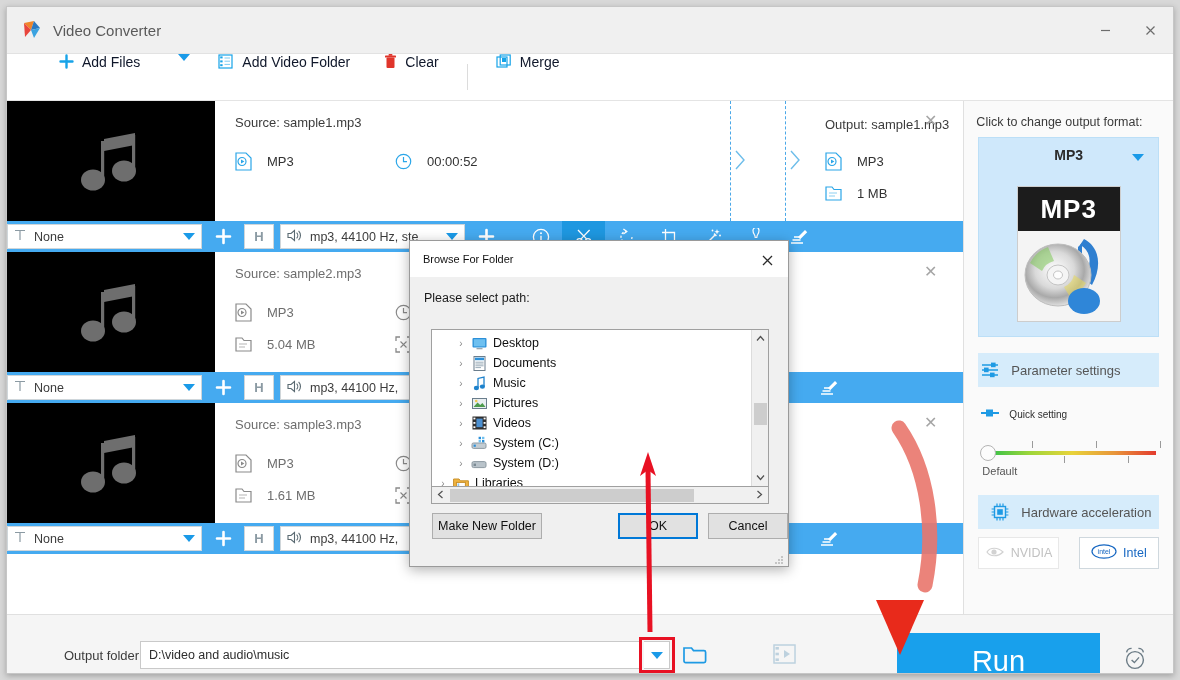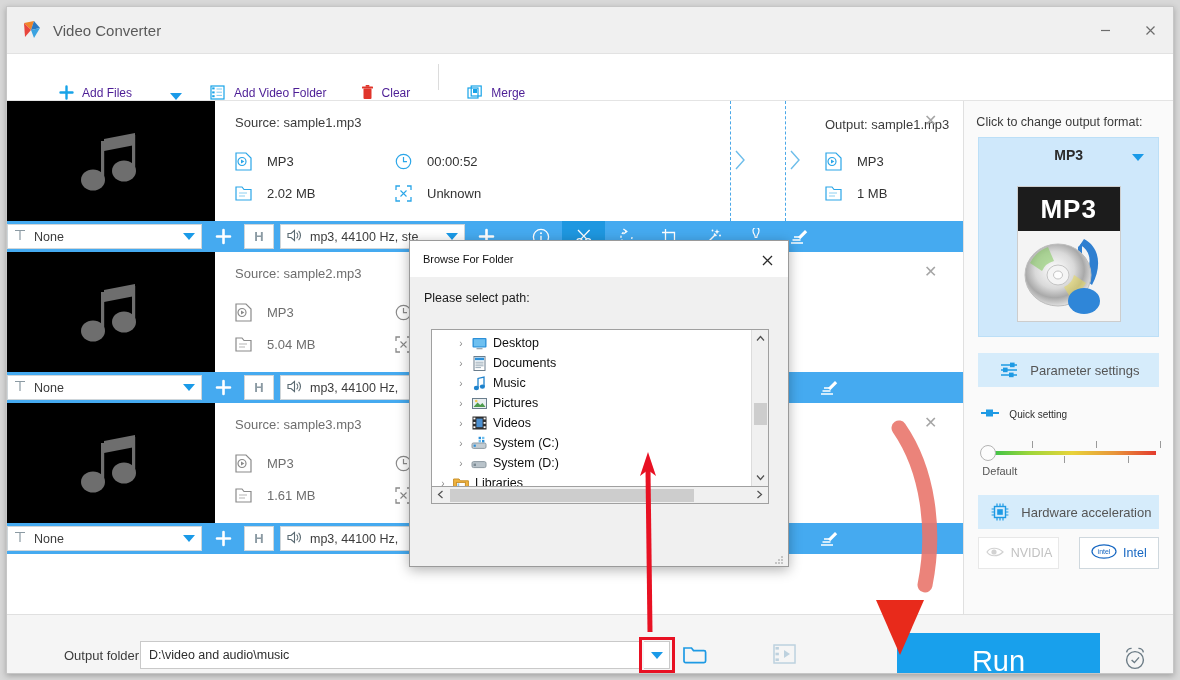--- a/index.html
+++ b/index.html
@@ -26,21 +26,21 @@
   .app-title { margin-left:10px; font-size:15px; color:#5a5a5a; }
   .win-controls { position:absolute; right:0; top:0; height:47px; display:flex; }
   .win-btn { width:45px; height:47px; display:flex; align-items:center; justify-content:center;
     color:#6d6d6d; font-size:15px; }
 
   
   .toolbar {
     height:47px; background:#fff; border-bottom:1px solid #e4e4e4;
     display:flex; align-items:center; position:relative;
   }
-  .tb-item { display:flex; align-items:flex-end; height:100%; padding:0 10px; color:#4c1d95; font-size:12px; cursor:default;}
+  .tb-item { display:flex; align-items:flex-start; height:100%; padding:0 10px; color:#0f172a; font-size:14px; cursor:default;}
   .tb-item .ic { margin-right:8px; display:flex; align-items:center; }
   .tb-sep { width:1px; height:26px; background:#dcdcdc; margin:0 18px; }
   .caret-blue { width:0;height:0;border-left:6px solid transparent;border-right:6px solid transparent;border-top:7px solid #1a9ae8; }
 
   
   .body { display:flex; height:513px; }
   .filelist { width:958px; background:#fff; position:relative; }
   .rightpanel { width:210px; background:#fafafa; border-left:1px solid #e0e0e0; position:relative; }
 
   
@@ -88,21 +88,21 @@
   .fmt-card { margin:0 14px; background:#cfe8fb; border:1px solid #bcdff7; height:200px; position:relative;}
   .fmt-name { text-align:center; padding-top:9px; font-size:14px; font-weight:bold; color:#2b2b2b;}
   .fmt-caret { position:absolute; right:14px; top:16px; }
   .fmt-icon {
     position:absolute; left:50%; transform:translateX(-50%); top:48px;
     width:104px;height:136px;background:#f4f4f4;border:1px solid #cdcdcd;
   }
   .fmt-icon-top { height:44px; background:#1c1c1c; color:#fff; font-size:26px; font-weight:bold;
     display:flex;align-items:center;justify-content:center; letter-spacing:1px;}
   .rp-btn { margin:16px 14px 0 14px; height:34px; background:#d6ecfb; display:flex; align-items:center;
-    padding-left:22px; color:#555; font-size:13px;}
+    padding-left:3px; color:#555; font-size:13px;}
   .rp-btn .ic { margin-right:12px; display:flex; }
   .rp-quick { display:flex; align-items:center; margin:20px 0 0 16px; font-size:10px; color:#2e2e2e;}
   .rp-quick .ic { margin-right:9px; }
   .slider-wrap { margin:18px 16px 0 16px; position:relative; height:44px;}
   .slider-track { position:absolute; left:8px; top:12px; width:168px; height:4px;
     background:linear-gradient(to right,#2fbf4a,#9ed63a,#e8d33a,#e8963a,#e33b2e);}
   .slider-knob { position:absolute; left:0px; top:6px; width:16px;height:16px;border-radius:50%;
     background:#fcfcfc;border:1px solid #b4b4b4;}
   .tick { position:absolute; width:1px; height:7px; background:#9a9a9a; }
   .slider-label { position:absolute; left:2px; top:26px; font-size:11px; color:#555;}
@@ -274,40 +274,20 @@
                 <div class="mcell">
                   <span class="ic">
                     <svg width="17" height="17" viewBox="0 0 17 17">
                         <circle cx="8.5" cy="8.5" r="7.2" fill="none" stroke="#2ba6e8" stroke-width="1.2"></circle>
                         <path d="M8.5 4 V8.7 H12" fill="none" stroke="#2ba6e8" stroke-width="1.2"></path>
                       </svg>
                   </span>
                   <span class="tx">00:00:52</span>
                 </div>
               </div>
-              <div class="meta-row">
-                <div class="mcell">
-                  <span class="ic">
-                    <svg width="17" height="18" viewBox="0 0 17 18">
-                        <path d="M1 3 H7 L9 5.5 H16 V16 H1 Z" fill="none" stroke="#2ba6e8" stroke-width="1.2"></path>
-                        <path d="M4 9 H12 M4 12 H10" stroke="#8ccff1" stroke-width="1"></path>
-                      </svg>
-                  </span>
-                  <span class="tx">2.02 MB</span>
-                </div>
-                <div class="mcell">
-                  <span class="ic">
-                    <svg width="17" height="17" viewBox="0 0 17 17">
-                        <path d="M1 5 V1 H5 M12 1 H16 V5 M16 12 V16 H12 M5 16 H1 V12" fill="none" stroke="#2ba6e8" stroke-width="1.3" stroke-dasharray="0"></path>
-                        <path d="M5.5 5.5 L11.5 11.5 M11.5 5.5 L5.5 11.5" stroke="#2ba6e8" stroke-width="1.1"></path>
-                      </svg>
-                  </span>
-                  <span class="tx">Unknown</span>
-                </div>
-              </div>
             </div>
 
             <div class="chev-area">
               <div class="dashline" style="left:10px"></div>
               <div class="dashline" style="left:65px"></div>
               <div class="chev" style="left:14px"><svg width="13" height="22" viewBox="0 0 13 22">
                     <path d="M2 2 L10 11 L2 20" fill="none" stroke="#6dbdea" stroke-width="1.4"></path>
                   </svg></div>
               <div class="chev" style="left:69px"><svg width="13" height="22" viewBox="0 0 13 22">
                     <path d="M2 2 L10 11 L2 20" fill="none" stroke="#6dbdea" stroke-width="1.4"></path>
@@ -959,20 +939,25 @@
           </svg>
       </div>
       <div class="hsb-thumb"></div>
       <div class="hsb-arw" style="position:absolute;right:0;">
         <svg width="7" height="9" viewBox="0 0 7 9">
             <path d="M1.5 1 L5.5 4.5 L1.5 8" fill="none" stroke="#505050" stroke-width="1.2"></path>
           </svg>
       </div>
     </div>
 
+    <div class="dlg-btns">
+      <div class="dbtn mkf">Make New Folder</div>
+      <div class="dbtn ok">OK</div>
+      <div class="dbtn cancel">Cancel</div>
+    </div>
     <div class="grip">
       <svg width="10" height="10" viewBox="0 0 10 10">
           <circle cx="8" cy="2" r="0.9" fill="#b0b0b0"></circle>
           <circle cx="5" cy="5" r="0.9" fill="#b0b0b0"></circle>
           <circle cx="8" cy="5" r="0.9" fill="#b0b0b0"></circle>
           <circle cx="2" cy="8" r="0.9" fill="#b0b0b0"></circle>
           <circle cx="5" cy="8" r="0.9" fill="#b0b0b0"></circle>
           <circle cx="8" cy="8" r="0.9" fill="#b0b0b0"></circle>
         </svg>
     </div>

